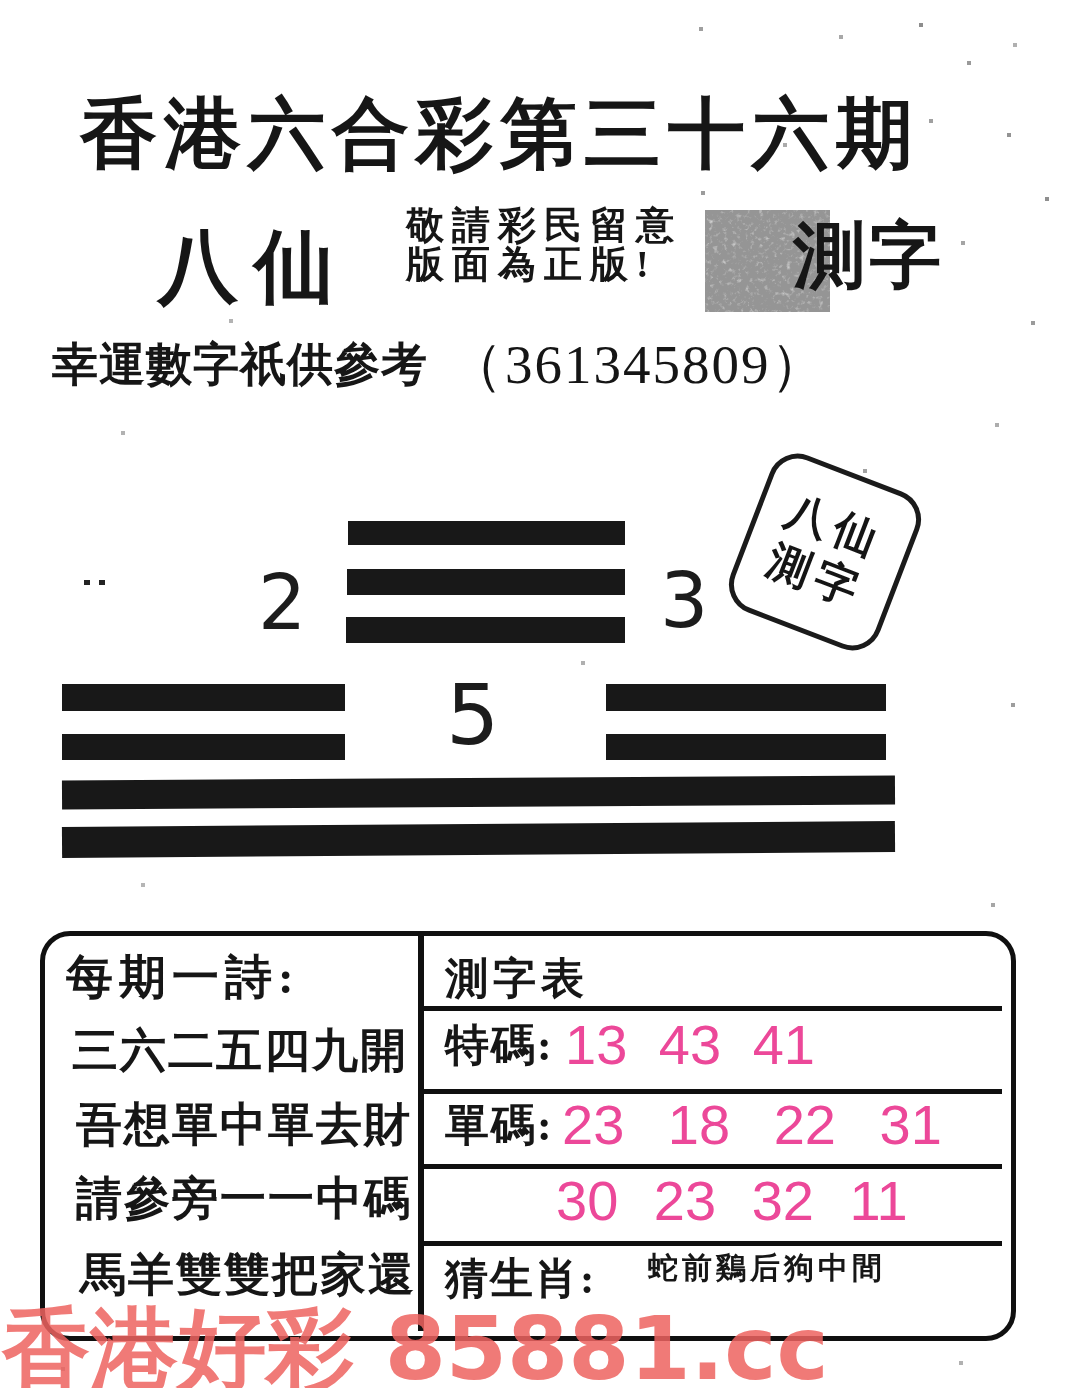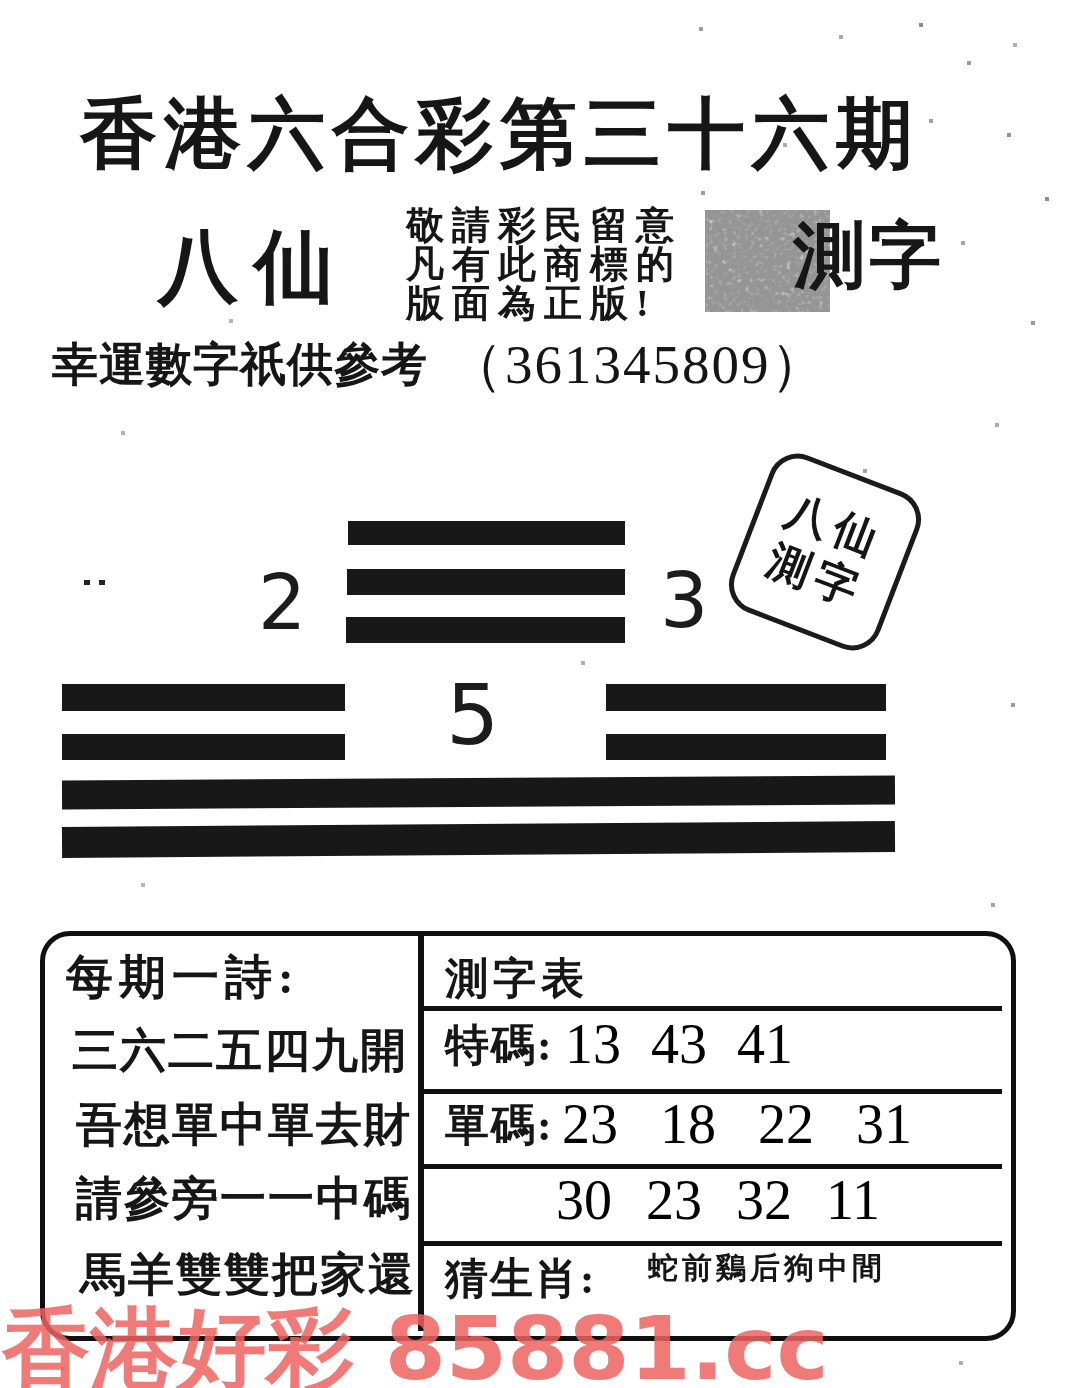--- a/index.html
+++ b/index.html
@@ -29,21 +29,21 @@
     display:flex; flex-direction:column; align-items:center; justify-content:center;
     gap:2px; background:#fff;
   }
   .seal span{font-size:43px; font-weight:700; letter-spacing:7px; line-height:1.18; white-space:nowrap;}
   
   .sheet{left:40px; top:931px; width:966px; height:400px; border:5px solid #101010; border-radius:30px; background:transparent;}
   .vdivider{left:418px; top:931px; width:6px; height:400px; background:#101010;}
   .hsep{left:424px; width:578px; height:5px; background:#101010;}
   .poem-line{white-space:nowrap; font-size:46px; letter-spacing:2px;}
   .tbl-label{font-size:44px; letter-spacing:2px; white-space:nowrap;}
-  .tbl-nums{font-family:Liberation Serif, serif; font-size:56px; color:#000000; white-space:nowrap;}
+  .tbl-nums{font-family:Liberation Sans, sans-serif; font-size:56px; color:#ec4899; white-space:nowrap;}
   
   .watermark{
     left:2px; top:1290px; z-index:30;
     font-family:"DejaVu Sans","Liberation Sans",sans-serif;
     font-size:88px; font-weight:700; letter-spacing:0px;
     color:#ee6360; opacity:0.85; white-space:nowrap;
   }
   
   .dotmark{background:#232323;}
   .speckles{
@@ -63,21 +63,20 @@
 <body>
 
 <div class="page">
 
   <div class="abs speckles"></div>
 
   <div class="abs cjk title">香港六合彩第三十六期</div>
   <div class="abs cjk brand">八仙</div>
   <div class="abs cjk notice">
     <div>敬請彩民留意</div>
-    <div>凡有此商標的</div>
     <div>版面為正版!</div>
   </div>
 
   <svg class="abs stamp-img" width="125" height="102" xmlns="http://www.w3.org/2000/svg">
     <filter id="stampNoise" x="0" y="0" width="100%" height="100%">
       <feTurbulence type="fractalNoise" baseFrequency="0.22" numOctaves="4" seed="7"></feTurbulence>
       <feColorMatrix type="matrix" values="0 0 0 0 0.30  0 0 0 0 0.30  0 0 0 0 0.30  0.7 0.7 0.7 0 0"></feColorMatrix>
     </filter>
     <rect x="0" y="0" width="125" height="102" filter="url(#stampNoise)"></rect>
   </svg>

